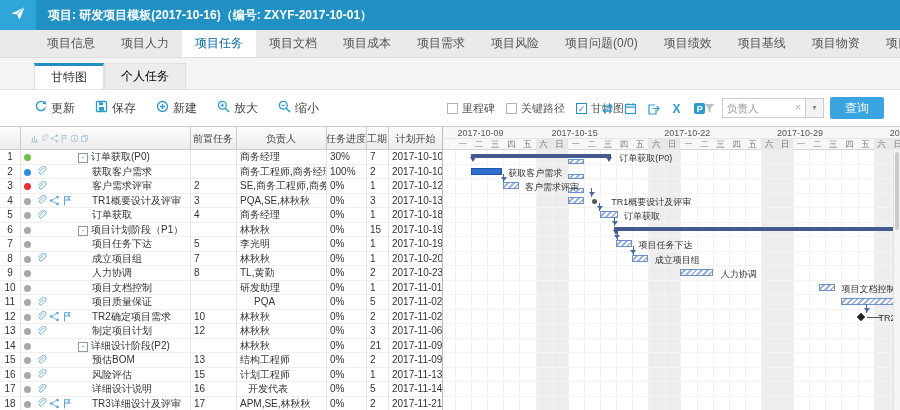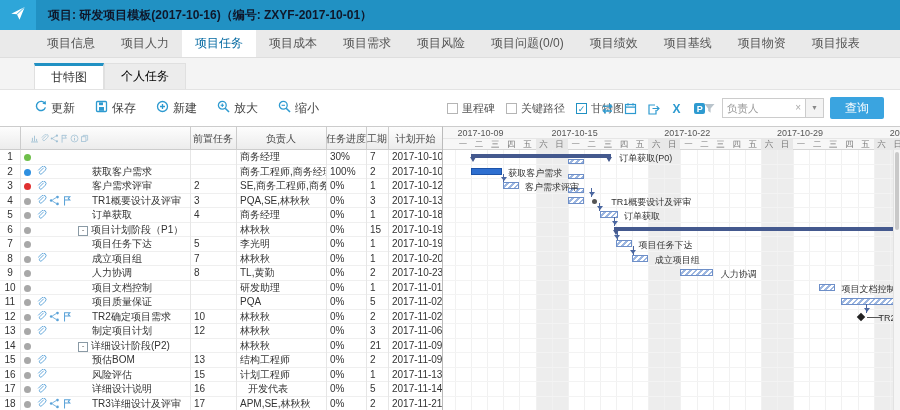--- a/index.html
+++ b/index.html
@@ -2,21 +2,21 @@
 <html><head>
 <meta charset="utf-8">
 <style>
   html,body{margin:0;padding:0;}
   body{width:900px;height:410px;position:relative;overflow:hidden;background:#fff;
        font-family:"Liberation Sans","DejaVu Sans",sans-serif;-webkit-font-smoothing:antialiased;}
   
   .titlebar{position:absolute;left:0;top:0;width:900px;height:30px;background:#2191c3;}
   .logo{position:absolute;left:0;top:0;width:36px;height:30px;background:#2ea6d9;
         display:flex;align-items:center;justify-content:center;}
-  .title{position:absolute;left:48px;top:0;height:30px;line-height:30px;color:#0f172a;
+  .title{position:absolute;left:48px;top:0;height:30px;line-height:30px;color:#ffffff;
          font-size:12px;font-weight:bold;white-space:nowrap;}
   
   .navbar{position:absolute;left:0;top:30px;width:900px;height:28px;background:#eaeaea;
           border-bottom:1px solid #dedede;box-sizing:border-box;display:flex;padding-left:34px;}
   .nav-item{line-height:27px;padding:0 13px;font-size:12px;color:#555;white-space:nowrap;cursor:pointer;}
   .nav-item.active{background:#fff;color:#0369a1;}
   
   .tabstrip{position:absolute;left:0;top:58px;width:900px;height:32px;background:#f4f4f4;
             box-sizing:border-box;border-bottom:1px solid #e3e3e3;display:flex;
             align-items:flex-end;padding-left:34px;}
@@ -106,20 +106,21 @@
         </svg>
     </span>
   </div>
   <div class="title">项目: 研发项目模板(2017-10-16)（编号: ZXYF-2017-10-01）</div>
 </div>
 
 <div class="navbar" id="navbar">
     <div class="nav-item">项目信息</div>
     <div class="nav-item">项目人力</div>
     <div class="nav-item active">项目任务</div>
+    <div class="nav-item">项目文档</div>
     <div class="nav-item">项目成本</div>
     <div class="nav-item">项目需求</div>
     <div class="nav-item">项目风险</div>
     <div class="nav-item">项目问题(0/0)</div>
     <div class="nav-item">项目绩效</div>
     <div class="nav-item">项目基线</div>
     <div class="nav-item">项目物资</div>
     <div class="nav-item">项目报表</div>
   </div>
 
@@ -277,20 +278,21 @@
     <div class="vline hdr" style="left:236px"></div>
     <div class="vline hdr" style="left:326px"></div>
     <div class="vline hdr" style="left:366px"></div>
     <div class="vline hdr" style="left:388px"></div>
   </div>
   <div class="grid-body" id="grid-body">
       <div class="trow">
         <div class="tcell" style="left: 0px; width: 20px; text-align: center;">1</div>
         <span class="dot" style="background: rgb(111, 191, 74); left: 24px;"></span>
         <div class="opsicons"></div>
+        <div class="tcell" style="left: 76px; width: 114px; padding-left: 2px;"><span class="expbox">-</span><span class="task-name-label">订单获取(P0)</span></div>
         <div class="tcell" style="left: 194px; width: 42px;"></div>
         <div class="tcell" style="left: 240px; width: 86px;">商务经理</div>
         <div class="tcell" style="left: 330px; width: 36px;">30%</div>
         <div class="tcell" style="left: 370px; width: 18px;">7</div>
         <div class="tcell" style="left: 392px; width: 51px;">2017-10-10</div>
         <div class="vline" style="left: 20px;"></div>
         <div class="vline" style="left: 190px;"></div>
         <div class="vline" style="left: 236px;"></div>
         <div class="vline" style="left: 326px;"></div>
         <div class="vline" style="left: 366px;"></div>
@@ -497,21 +499,21 @@
         <span class="dot" style="background: rgb(168, 168, 168); left: 24px;"></span>
         <div class="opsicons">
           <span>
             <svg width="11" height="11" viewBox="0 0 13 13">
               <path d="M9.2 2 L4.4 6.8 a1.7 1.7 0 0 0 2.4 2.4 L11 5 a2.9 2.9 0 0 0 -4.1 -4.1 L2.6 5.2" fill="none" stroke="#5aa2d8" stroke-width="1.1"></path>
             </svg>
           </span>
         </div>
         <div class="tcell" style="left: 76px; width: 114px; padding-left: 16px;"><span class="task-name-label">项目质量保证</span></div>
         <div class="tcell" style="left: 194px; width: 42px;"></div>
-        <div class="tcell" style="left: 240px; width: 86px;">PQA</div>
+        <div class="tcell" style="left: 254px; width: 86px;">PQA</div>
         <div class="tcell" style="left: 330px; width: 36px;">0%</div>
         <div class="tcell" style="left: 370px; width: 18px;">5</div>
         <div class="tcell" style="left: 392px; width: 51px;">2017-11-02</div>
         <div class="vline" style="left: 20px;"></div>
         <div class="vline" style="left: 190px;"></div>
         <div class="vline" style="left: 236px;"></div>
         <div class="vline" style="left: 326px;"></div>
         <div class="vline" style="left: 366px;"></div>
         <div class="vline" style="left: 388px;"></div>
       </div>

